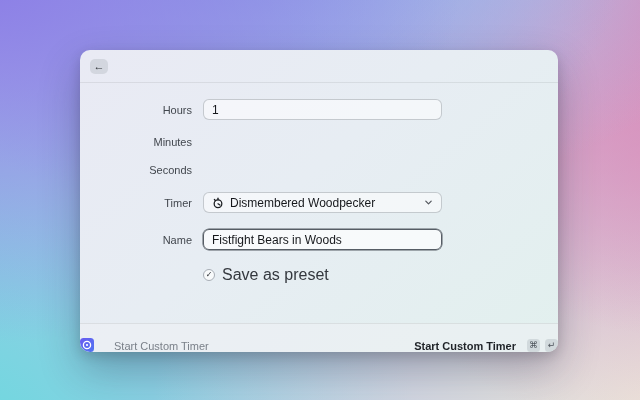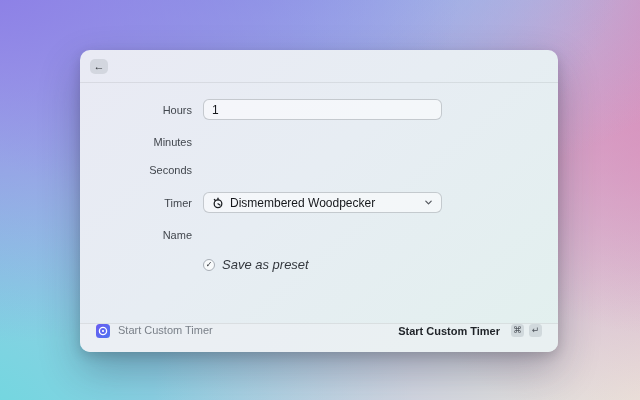--- a/index.html
+++ b/index.html
@@ -72,26 +72,26 @@
   .dropdown .dd-text{font-size:12px;font-weight:500;color:#16181c;flex:1;}
   .checkbox-row{
     display:flex;align-items:center;gap:7px;margin:10px 0 0 123px;cursor:pointer;
   }
   .checkbox{
     width:12px;height:12px;border-radius:50%;box-sizing:border-box;
     border:1px solid #a8aeb6;background:#f8fafb;
     display:flex;align-items:center;justify-content:center;
     font-size:8px;color:#272b30;line-height:1;
   }
-  .checkbox-label{font-size:13px;color:#34383e;font-style:italic;}
+  .checkbox-label{font-size:16px;color:#34383e;}
   .footer{
     position:absolute;left:0;right:0;bottom:0;height:28px;
     border-top:1px solid rgba(0,0,0,.07);
     background:rgba(238,241,244,.55);
-    display:flex;align-items:flex-start;padding:0 16px;gap:8px;
+    display:flex;align-items:flex-end;padding:0 0;gap:20px;
   }
   .app-icon{width:14px;height:14px;border-radius:4px;flex:0 0 auto;}
   .footer-left-label{font-size:11px;font-weight:500;color:#7a8089;}
   .footer-right{margin-left:auto;display:flex;align-items:center;gap:5px;}
   .footer-action-label{font-size:11px;font-weight:700;color:#1f2328;margin-right:6px;}
   .keycap{
     width:13px;height:13px;border-radius:3.5px;background:rgba(90,100,110,.16);
     display:flex;align-items:center;justify-content:center;
     font-size:9px;color:#4e545b;line-height:1;
   }
@@ -140,20 +140,21 @@
         <span>
           <svg width="9" height="9" viewBox="0 0 10 10">
             <polyline points="2,3.5 5,6.5 8,3.5" fill="none" stroke="#55595f" stroke-width="1.4" stroke-linecap="round" stroke-linejoin="round"></polyline>
           </svg>
         </span>
       </div>
     </div>
 
     <div class="row">
       <label>Name</label>
+      <input class="tfield focused" type="text" value="Fistfight Bears in Woods" style="">
     </div>
 
     <div class="checkbox-row">
       <span class="checkbox">
         <span>✓</span>
       </span>
       <span class="checkbox-label">Save as preset</span>
     </div>
 
   </div>

